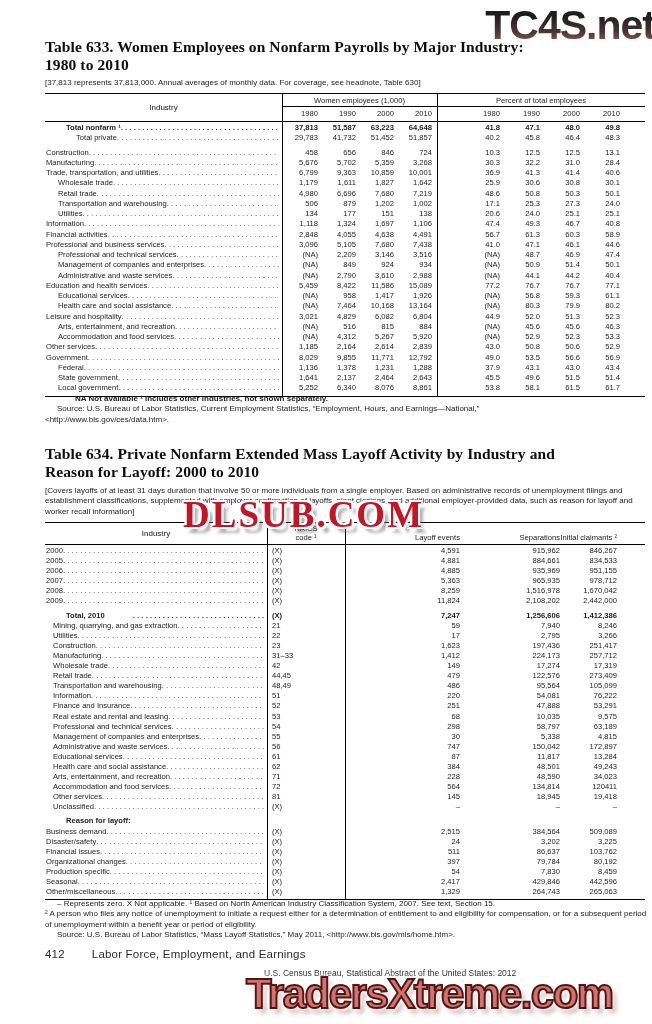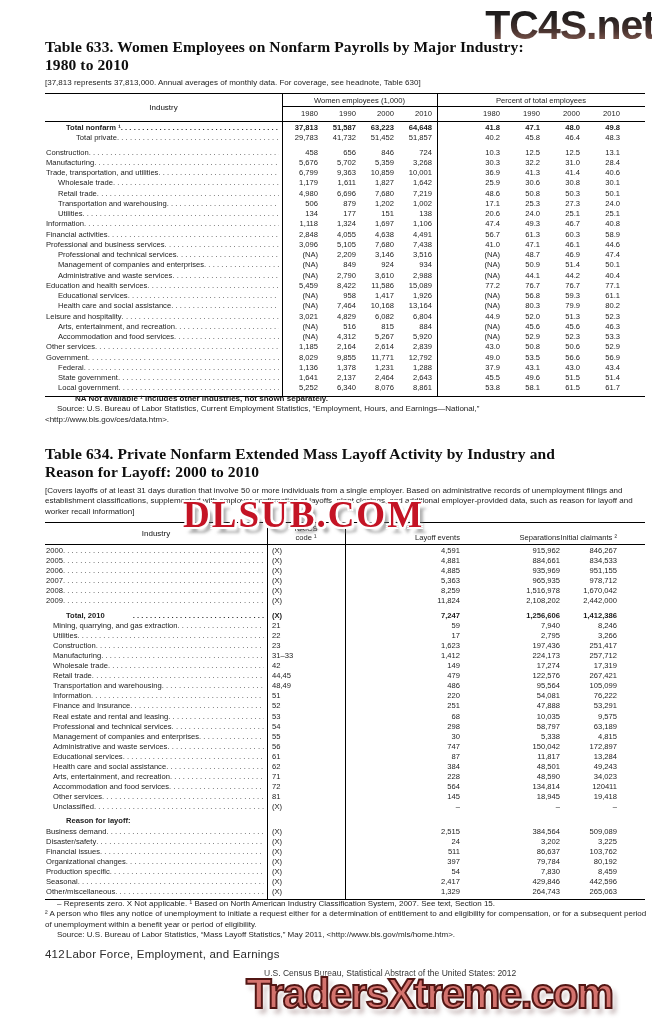--- a/index.html
+++ b/index.html
@@ -78,21 +78,21 @@
   .i0 { padding-left:1px; } .i1 { padding-left:13px; } .i2 { padding-left:21px; } .i3 { padding-left:31px; }
   .j0 { padding-left:1px; } .j1 { padding-left:8px; }  .j2 { padding-left:21px;gap:28px; }
 
   
   .foot633 { position:absolute; left:45px; top:394px; width:602px; font-size:8px; line-height:10.4px; z-index:1; }
   .foot634 { position:absolute; left:45px; top:899px; width:602px; font-size:8px; line-height:10.3px; z-index:1; }
   .ind-a { padding-left:30px;font-weight:bold; } .ind-b { padding-left:12px; }
 
   
   .page-footer { position:absolute; left:45px; top:948px; font-size:11.5px; letter-spacing:.2px; color:#2b2b2b; z-index:1; }
-  .pgnum { margin-right:1px; }
+  .pgnum { margin-right:27px; }
   .credit { position:absolute; left:264px; top:968px; font-size:8.5px; color:#333; z-index:1; }
 
   
   .wm-top {
     position:absolute; top:2px; right:-3px; z-index:3;
     font-family:"Liberation Sans", sans-serif; font-weight:900;
     font-size:41px; letter-spacing:-1px; color:#33271f;
   }
   @supports (-webkit-background-clip: text) {
     .wm-top {
@@ -773,21 +773,21 @@
           <div class="v v3">17,319</div>
         </div>
         <div class="row634">
           <div class="lab634 j1">
             <span class="txt">Retail trade</span>
             <span class="dots"></span>
           </div>
           <div class="code">44,45</div>
           <div class="v v1">479</div>
           <div class="v v2">122,576</div>
-          <div class="v v3">267,421</div>
+          <div class="v v3">273,409</div>
         </div>
         <div class="row634">
           <div class="lab634 j1">
             <span class="txt">Transportation and warehousing</span>
             <span class="dots"></span>
           </div>
           <div class="code">48,49</div>
           <div class="v v1">486</div>
           <div class="v v2">95,564</div>
           <div class="v v3">105,099</div>

